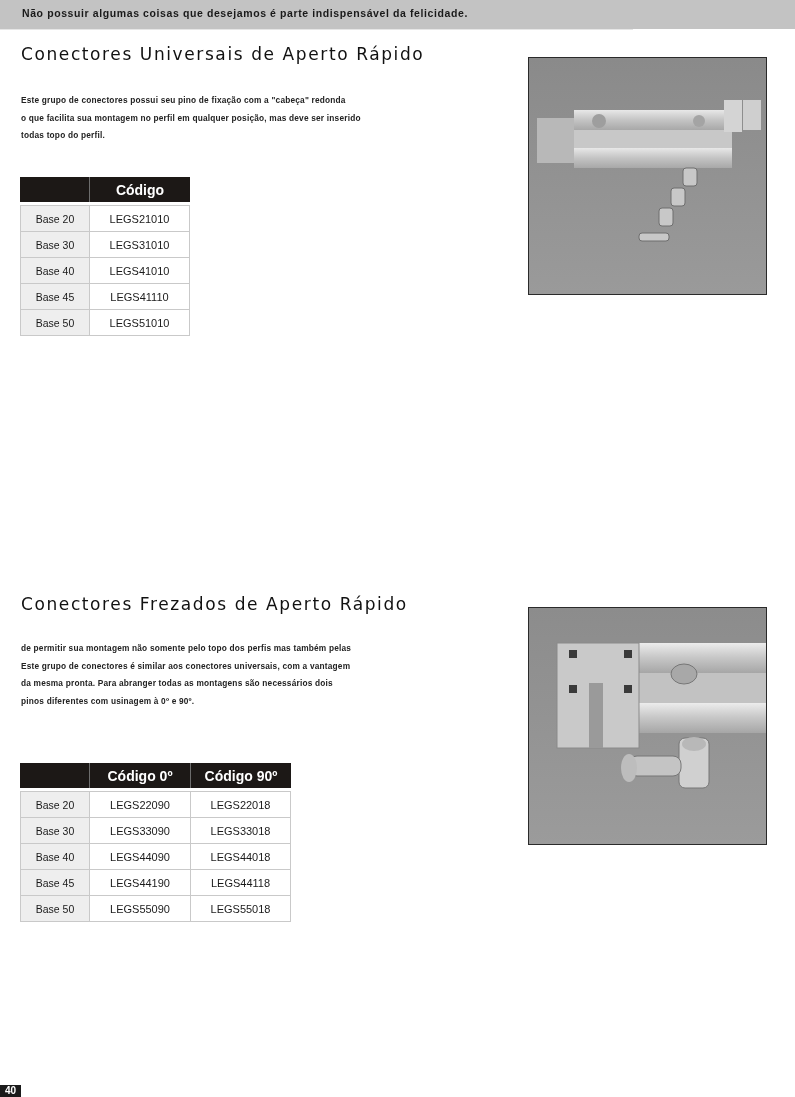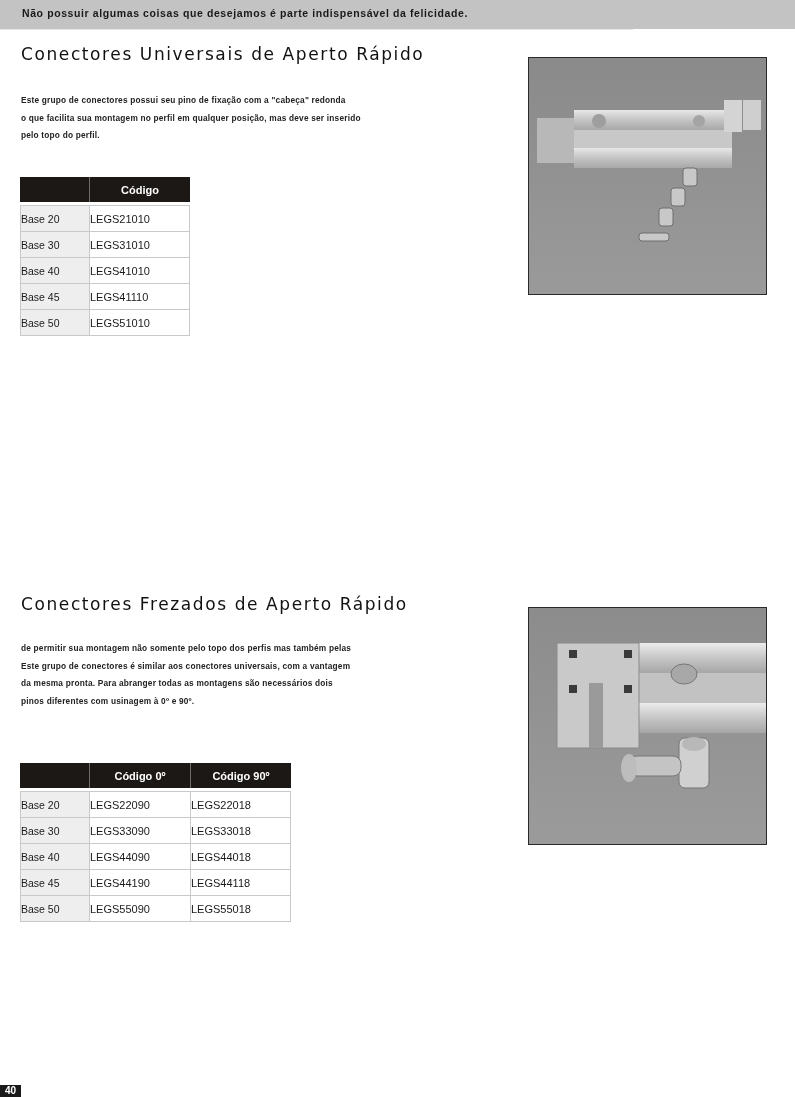--- a/index.html
+++ b/index.html
@@ -25,27 +25,27 @@
   .desc {
     position: absolute; left: 21px; width: 440px; font-size: 8.3px; font-weight: bold;
     line-height: 17.5px; color: #222; letter-spacing: 0.2px;
   }
   .desc p { margin: 0; }
   table.codes {
     position: absolute; left: 20px; border-collapse: separate; border-spacing: 0;
     font-family: "Liberation Sans", sans-serif;
   }
   table.codes th {
-    background: #1c1816; color: #ffffff; font-size: 11px; font-weight: bold;
+    background: #1c1816; color: #ffffff; font-size: 14px; font-weight: bold;
     height: 25px; border-right: 1px solid #6d6d6d; text-align: center; padding: 0;
   }
   table.codes th:last-child { border-right: none; }
   table.codes tr.spacer td { height: 3px; padding: 0; border: none; background: #fff; }
   table.codes td {
-    height: 25px; font-size: 11px; text-align: left; padding: 0;
+    height: 25px; font-size: 11px; text-align: center; padding: 0;
     border-right: 1px solid #c9c9c9; border-bottom: 1px solid #c9c9c9; color: #1a1a1a;
   }
   table.codes td.base {
     background: #eeeeee; border-left: 1px solid #c9c9c9; width: 68px; font-size: 10.5px;
   }
   table.codes tr.first td { border-top: 1px solid #c9c9c9; }
   table.codes td.code { width: 98px; background: #fff; }
   .photo {
     position: absolute; left: 528px; width: 237px; height: 236px;
     border: 1px solid #2a2a2a; background: #8e8e8e; overflow: hidden;
@@ -62,21 +62,21 @@
 
 <div class="topbar">
   <div class="motto">Não possuir algumas coisas que desejamos é parte indispensável da felicidade.</div>
   <div class="line"></div>
 </div>
 
 <h2 class="section-title" style="top:44px;margin:0;">Conectores Universais de Aperto Rápido</h2>
 <div class="desc" style="top:92px;">
   <p>Este grupo de conectores possui seu pino de fixação com a "cabeça" redonda</p>
   <p>o que facilita sua montagem no perfil em qualquer posição, mas deve ser inserido</p>
-  <p>pelo topo do perfil.</p>
+  <p>todas topo do perfil.</p>
 </div>
 
 <table class="codes" style="top:177px;">
   <thead>
     <tr>
       <th style="width:69px;"></th>
       <th style="width:100px;">Código</th>
     </tr>
   </thead>
   <tbody>

